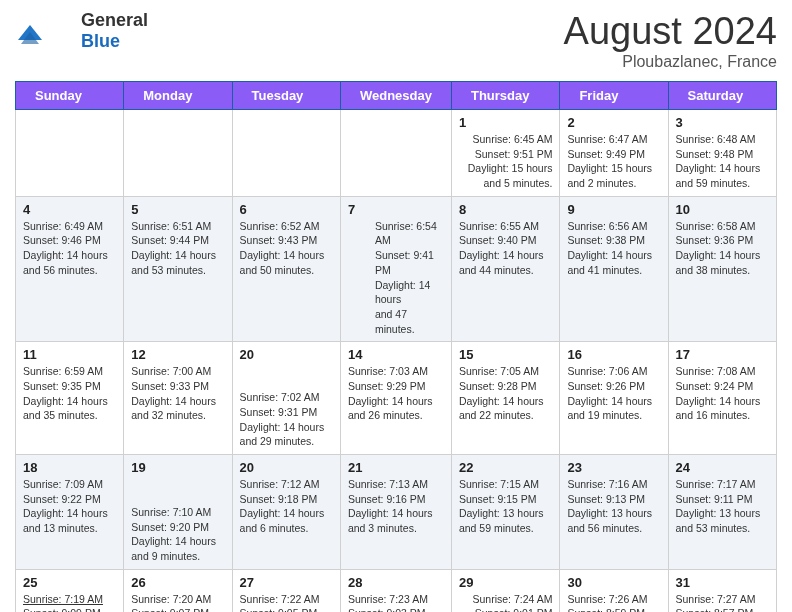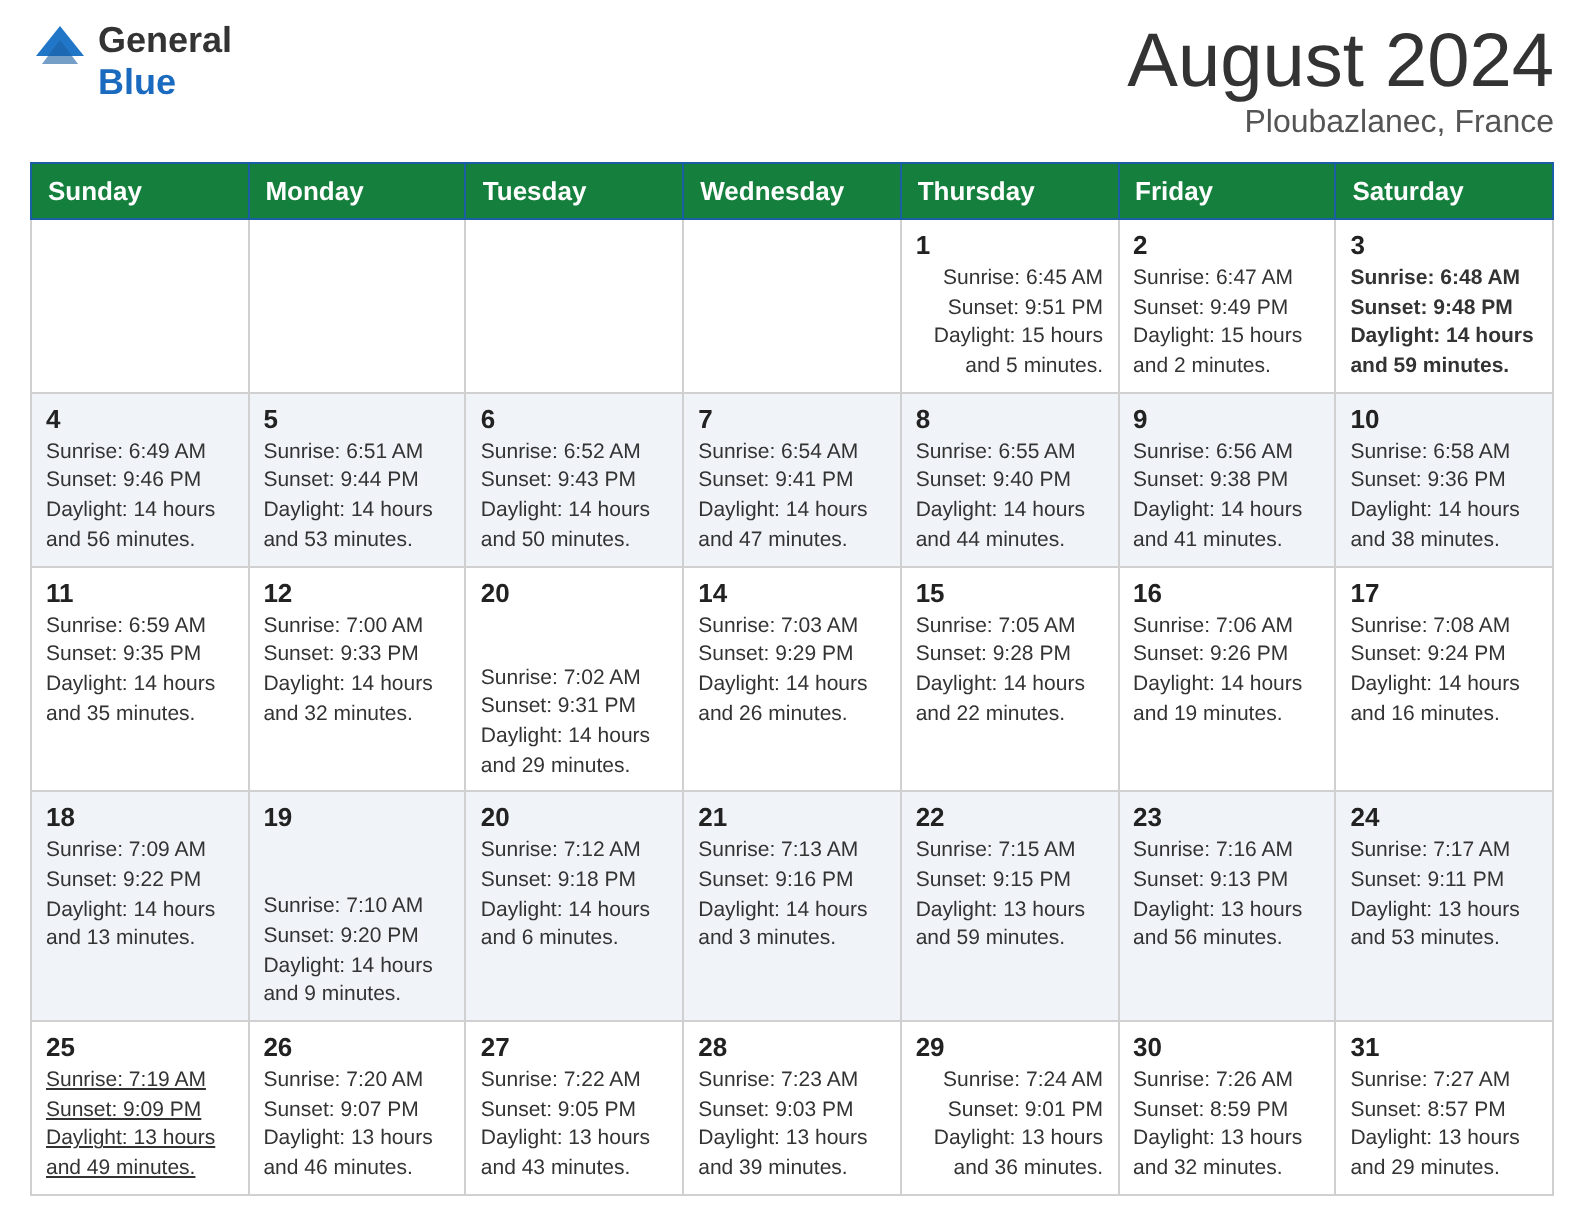--- a/index.html
+++ b/index.html
@@ -1,33 +1,33 @@
 <!DOCTYPE html>
 <html><head>
   <meta charset="utf-8">
   <style>
     * { box-sizing: border-box; margin: 0; padding: 0; }
     body { font-family: Arial, sans-serif; background: #fff; width: 792px; min-height: 612px; }
     .page { width: 792px; padding: 10px 15px 15px 15px; }
     .header { display: flex; justify-content: space-between; align-items: flex-start; margin-bottom: 10px; }
-    .logo { display: flex; align-items: flex-start; }
+    .logo { display: flex; align-items: flex-end; gap: 32px; }
     .logo-text { display: flex; flex-direction: column; }
     .logo-general { font-size: 18px; font-weight: bold; color: #333; }
     .logo-blue { font-size: 18px; font-weight: bold; color: #1a6bbf; }
     .logo-icon { width: 30px; height: 30px; margin-right: 4px; }
     .title-block { text-align: right; }
     .month-year { font-size: 38px; font-weight: 300; color: #333; margin-left: 48px; }
     .location { font-size: 16px; color: #555; }
 
     .calendar { width: 100%; border-collapse: collapse; }
     .calendar th {
-      background-color: #15803d;
+      background-color: #8b5cf6;
       color: #fff;
       text-align: left;
-      padding: 6px 8px;
+      padding: 6px 19px;
       font-size: 13px;
       font-weight: bold;
       border: 1px solid #1a5fa3;
     }
     .calendar td {
       vertical-align: top;
       padding: 5px 7px;
       border: 1px solid #d0d0d0;
       width: calc(100% / 7);
       font-size: 11px;
@@ -89,21 +89,21 @@
           </td>
           <td>
             <span class="day-num">2</span>
             <div class="day-info" style="white-space: pre-line;">Sunrise: 6:47 AM
 Sunset: 9:49 PM
 Daylight: 15 hours
 and 2 minutes.</div>
           </td>
           <td>
             <span class="day-num">3</span>
-            <div class="day-info" style="white-space: pre-line; font-weight: bold;">Sunrise: 6:48 AM
+            <div class="day-info" style="white-space: pre-line;">Sunrise: 6:48 AM
 Sunset: 9:48 PM
 Daylight: 14 hours
 and 59 minutes.</div>
           </td>
         </tr>
         <tr>
           <td>
             <span class="day-num">4</span>
             <div class="day-info" style="white-space: pre-line;">Sunrise: 6:49 AM
 Sunset: 9:46 PM
@@ -119,21 +119,21 @@
           </td>
           <td>
             <span class="day-num">6</span>
             <div class="day-info" style="white-space: pre-line;">Sunrise: 6:52 AM
 Sunset: 9:43 PM
 Daylight: 14 hours
 and 50 minutes.</div>
           </td>
           <td>
             <span class="day-num">7</span>
-            <div class="day-info" style="white-space: pre-line;">Sunrise: 6:54 AM
+            <div class="day-info" style="white-space: pre-line; margin-left: 27px;">Sunrise: 6:54 AM
 Sunset: 9:41 PM
 Daylight: 14 hours
 and 47 minutes.</div>
           </td>
           <td>
             <span class="day-num">8</span>
             <div class="day-info" style="white-space: pre-line;">Sunrise: 6:55 AM
 Sunset: 9:40 PM
 Daylight: 14 hours
 and 44 minutes.</div>

